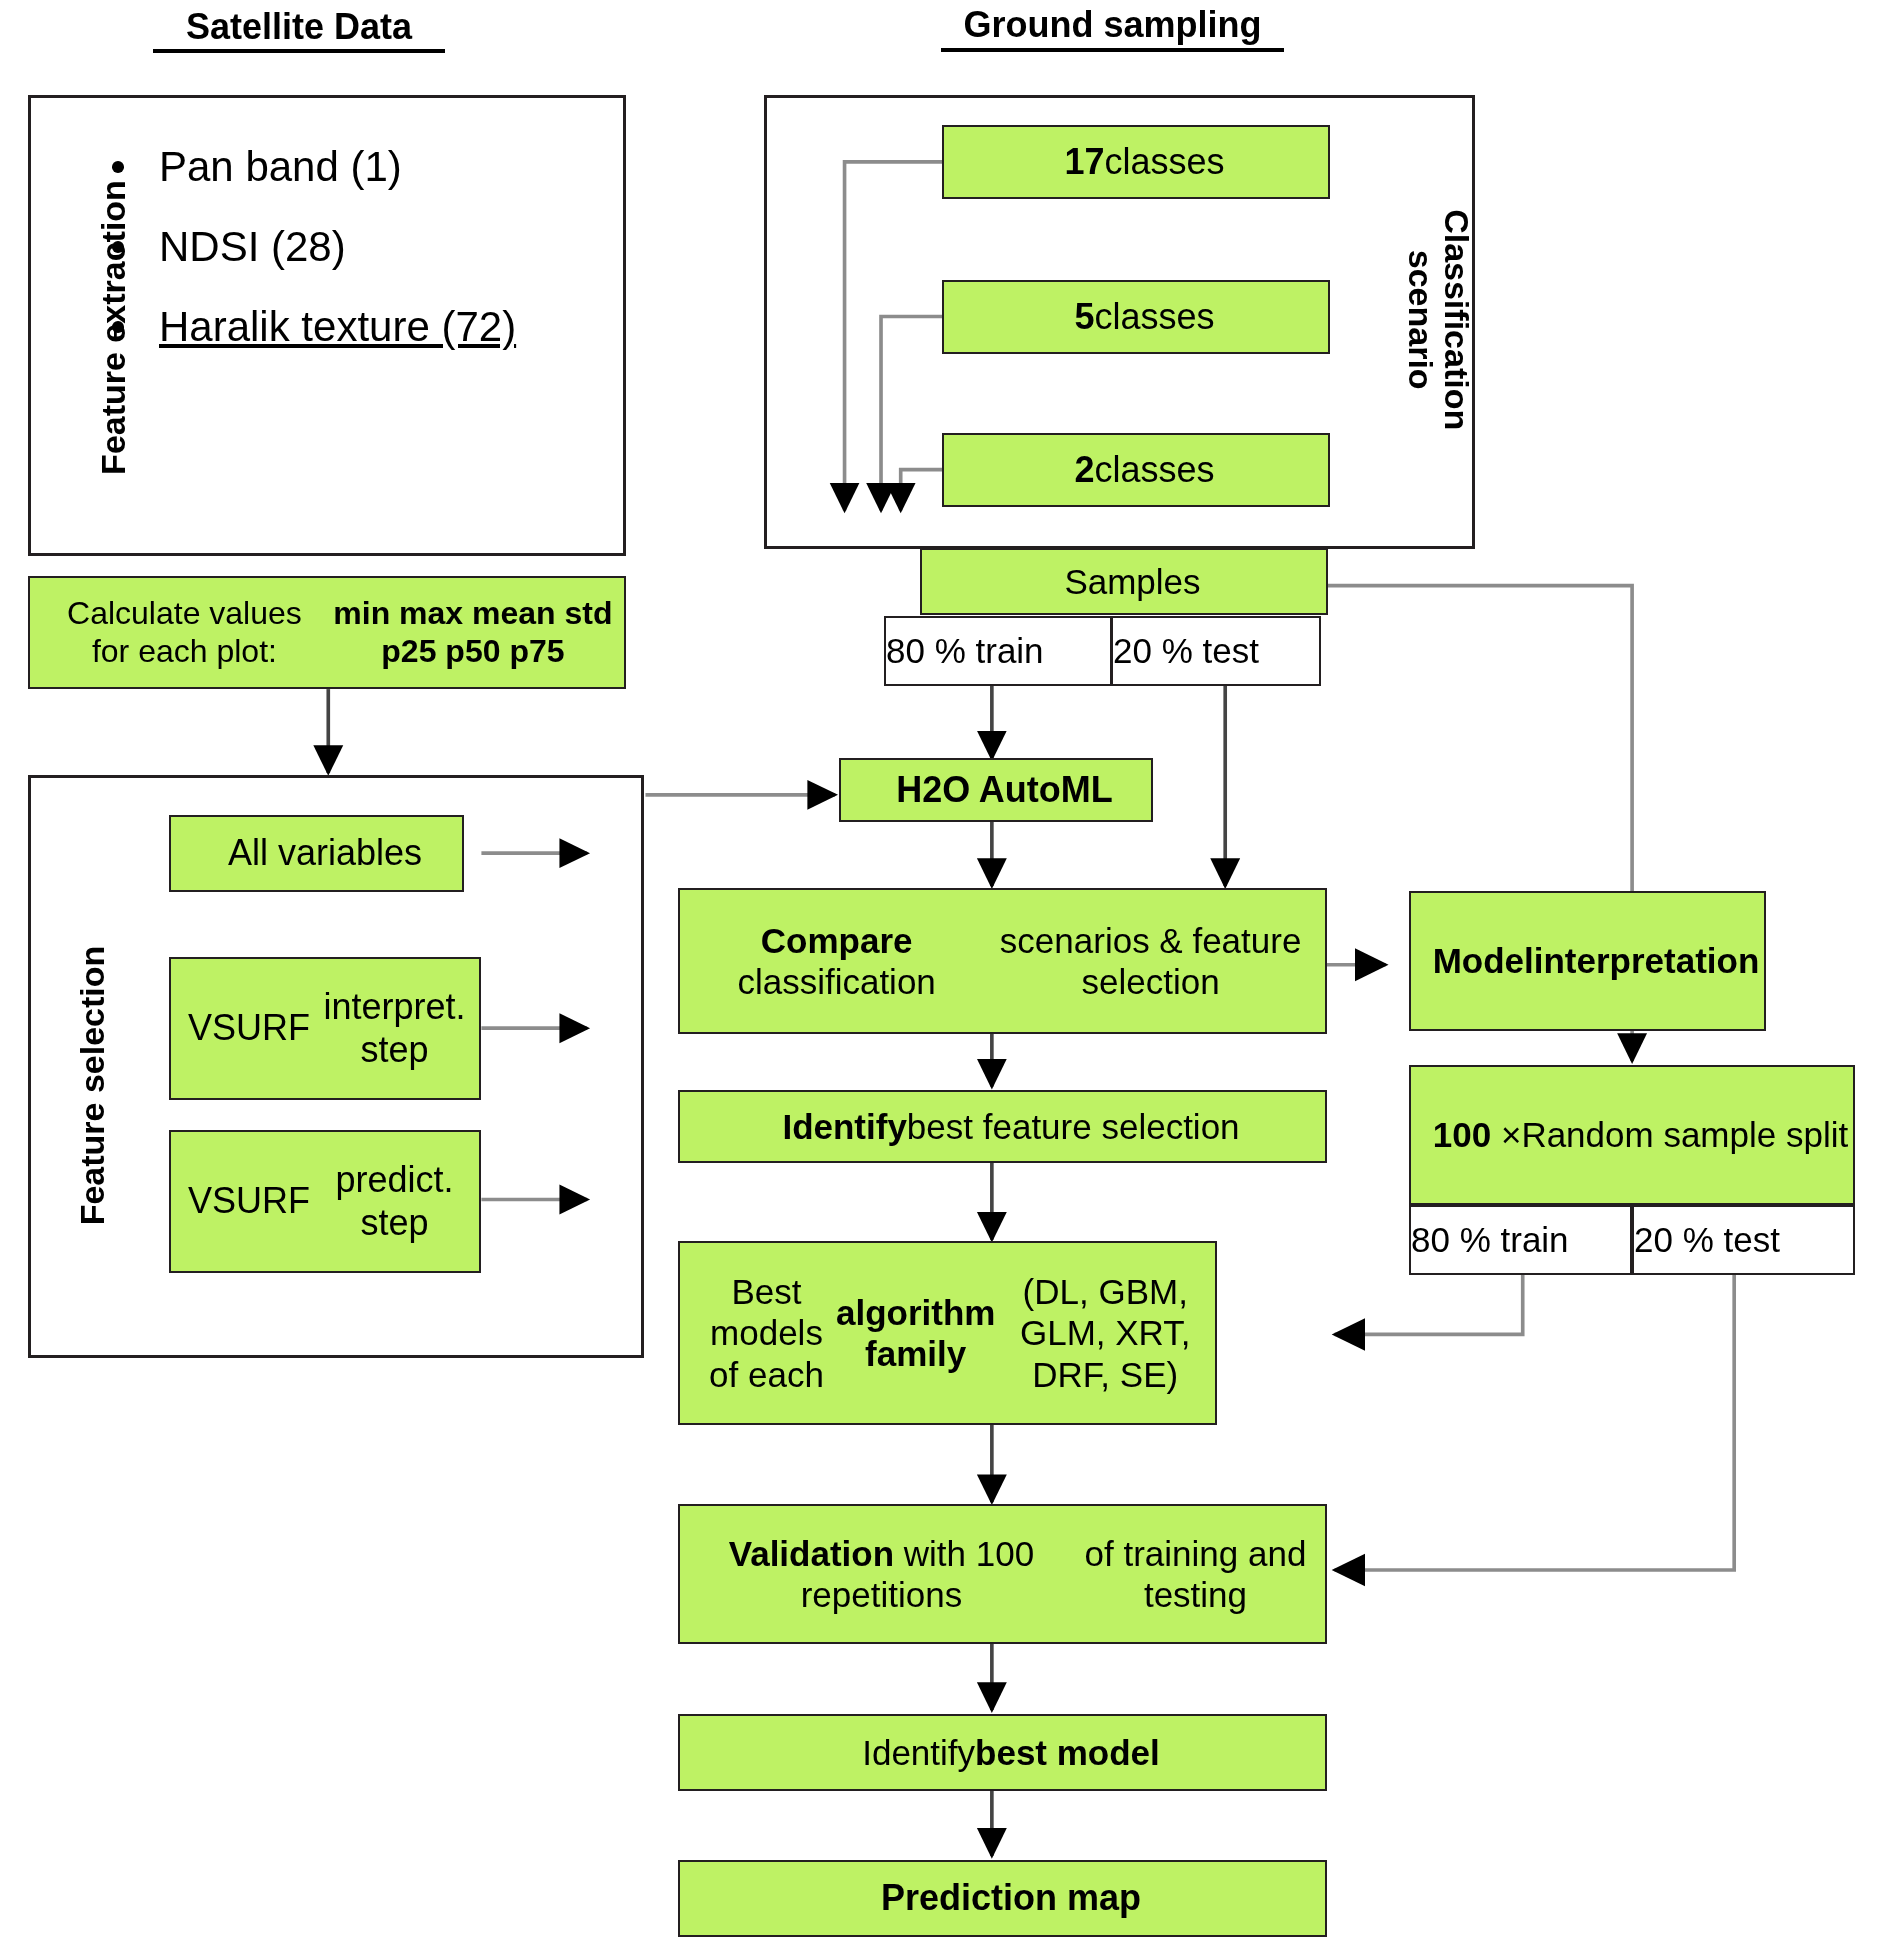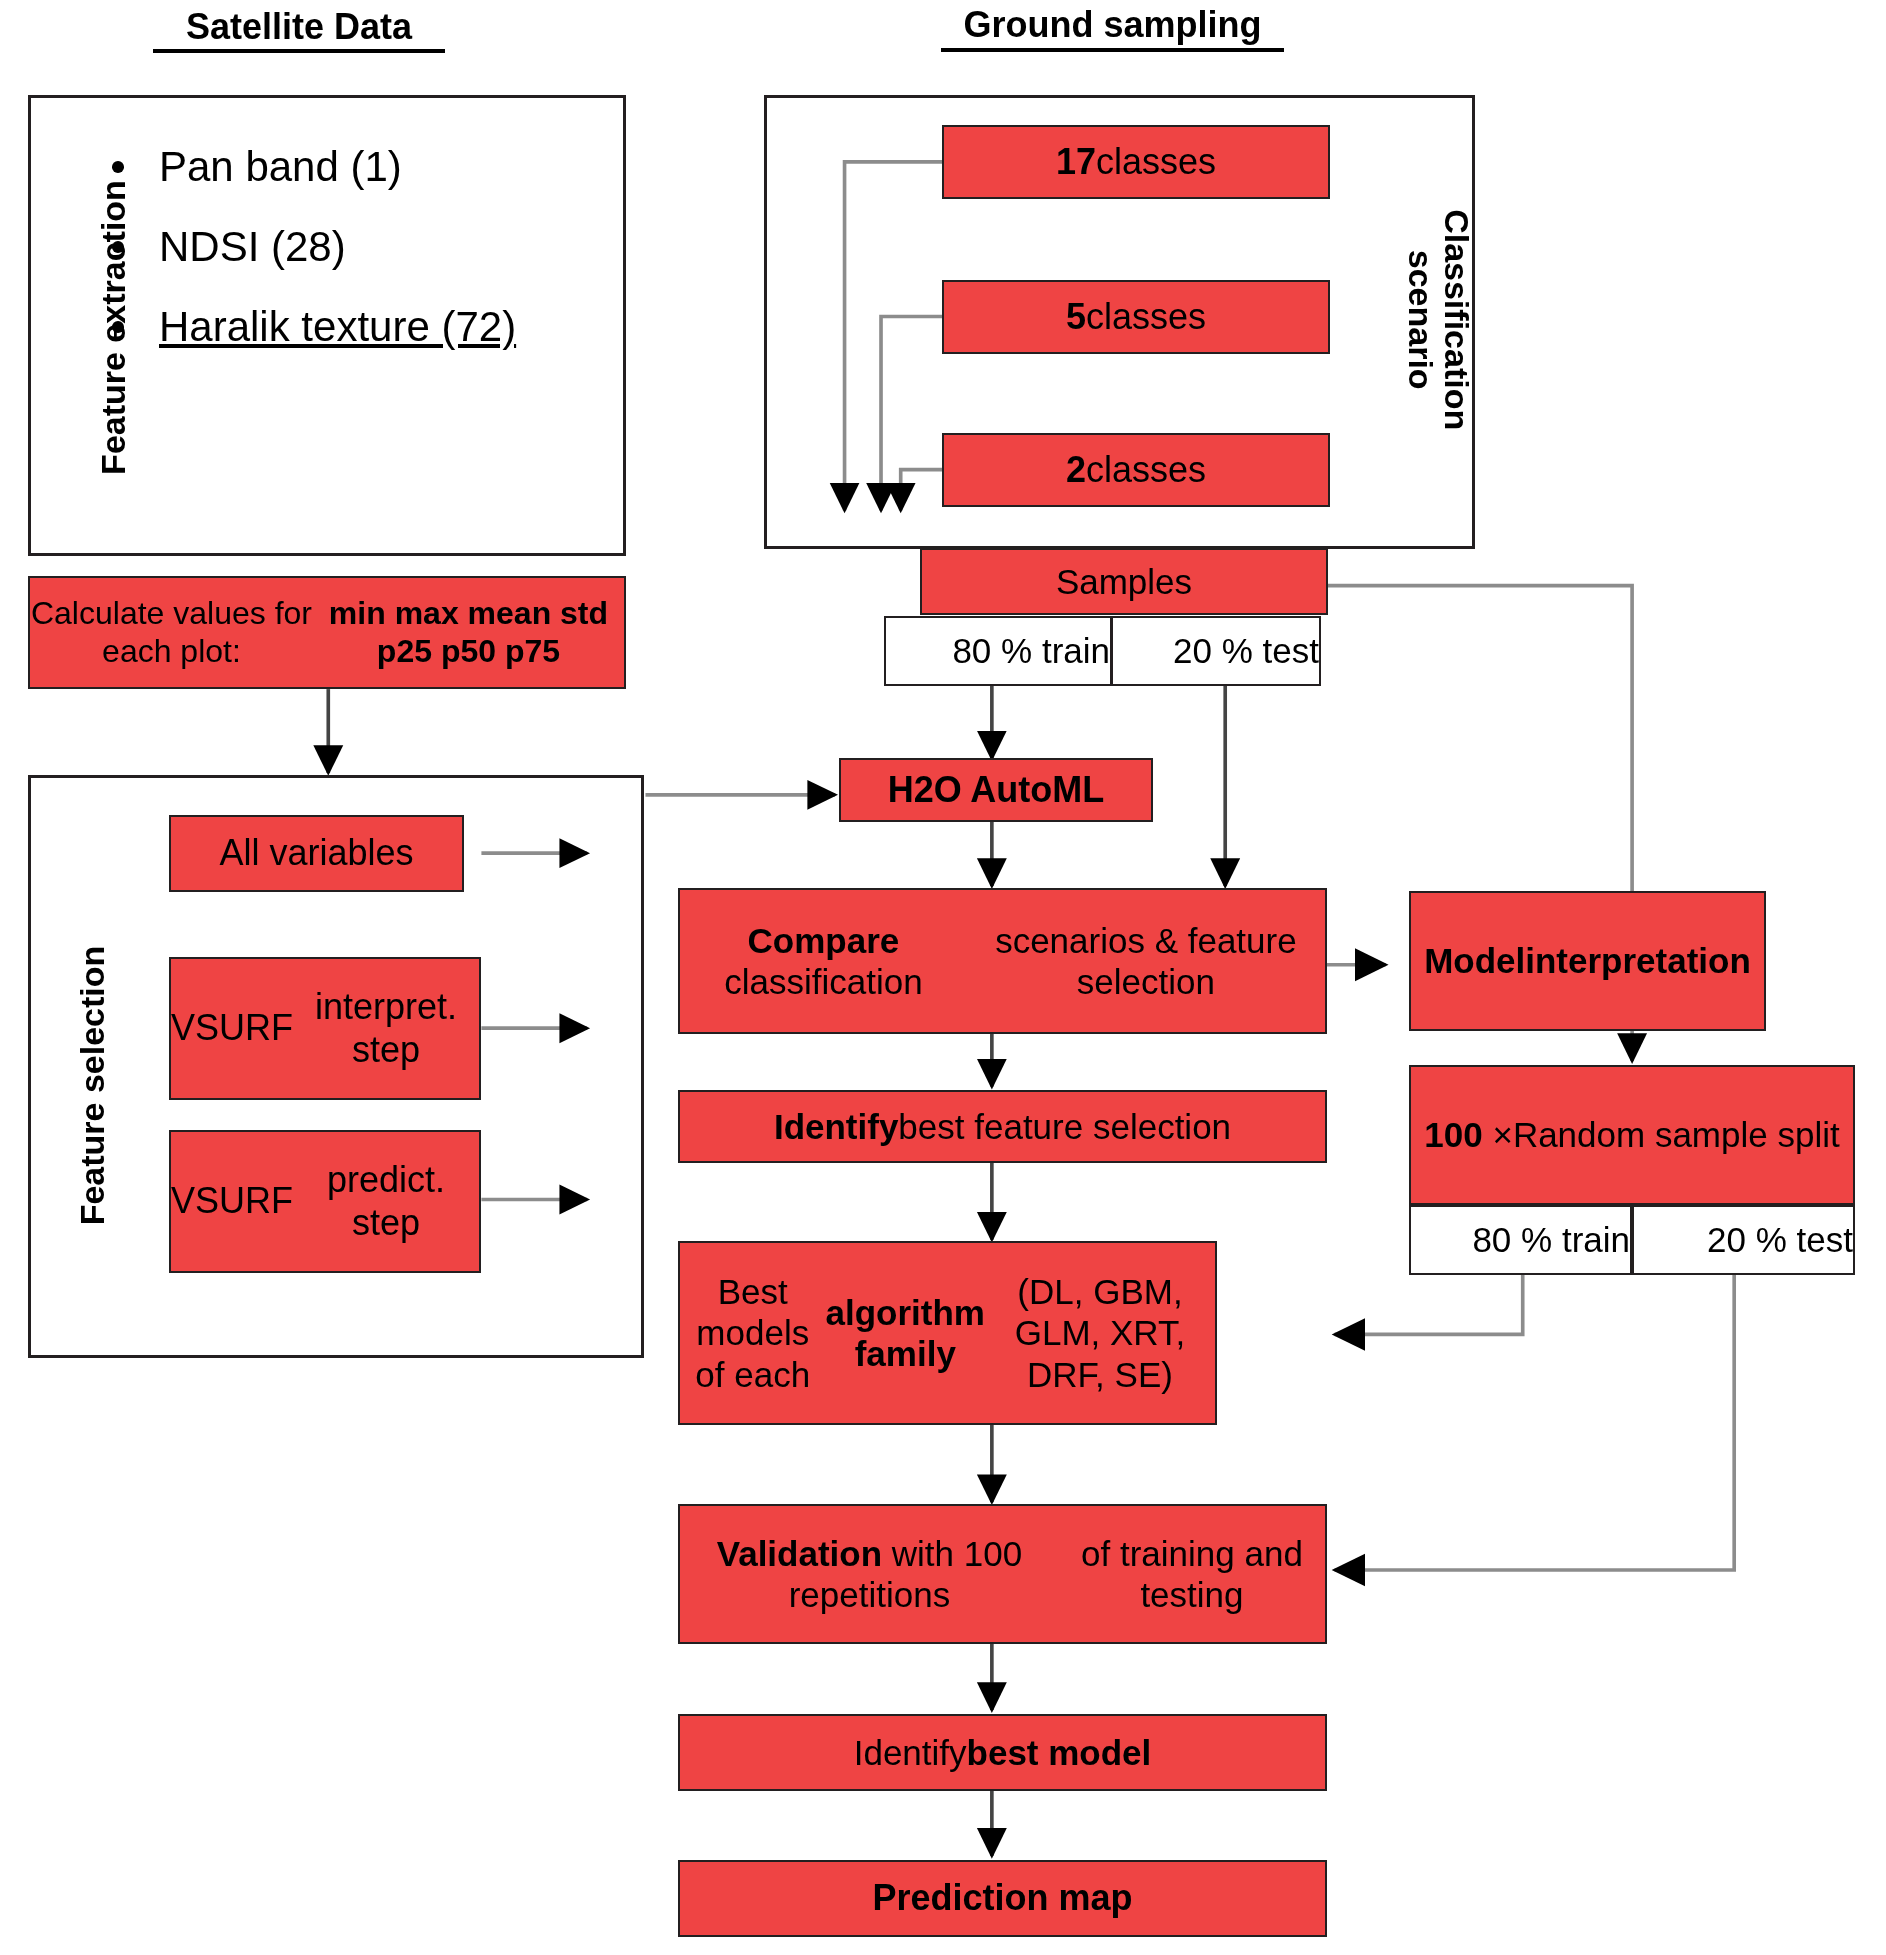--- a/index.html
+++ b/index.html
@@ -4,27 +4,28 @@
 <style>
   html,body{margin:0;padding:0;background:#ffffff;}
   body{font-family:"Liberation Sans", sans-serif;color:#000;}
   #canvas{position:relative;width:1886px;height:1955px;background:#fff;overflow:hidden;}
 
   
   .box{
     position:absolute;
     box-sizing:border-box;
     border:2.9px solid #231f20;
-    background:#ef4444;
+    background:#bef264;
     display:flex;
     align-items:center;
     justify-content:center;
     text-align:center;
     line-height:1.18;
     color:#000;
+    padding-left:17px;
   }
   .container{
     position:absolute;
     box-sizing:border-box;
     border:3.6px solid #231f20;
     background:transparent;
   }
   .hdr{
     position:absolute;
     font-weight:bold;
@@ -67,21 +68,21 @@
 
   .b{font-weight:bold;}
   .two-line{flex-direction:row;}
 
   
   .cell{
     position:absolute;
     box-sizing:border-box;
     border:2.9px solid #231f20;
     background:#fff;
-    display:flex;align-items:center;justify-content:flex-end;
+    display:flex;align-items:center;justify-content:flex-start;
     text-align:center;
   }
 
   
   svg.wires{position:absolute;left:0;top:0;width:1886px;height:1955px;pointer-events:none;}
 </style>
 </head>
 <body>
 
 <div id="canvas">

